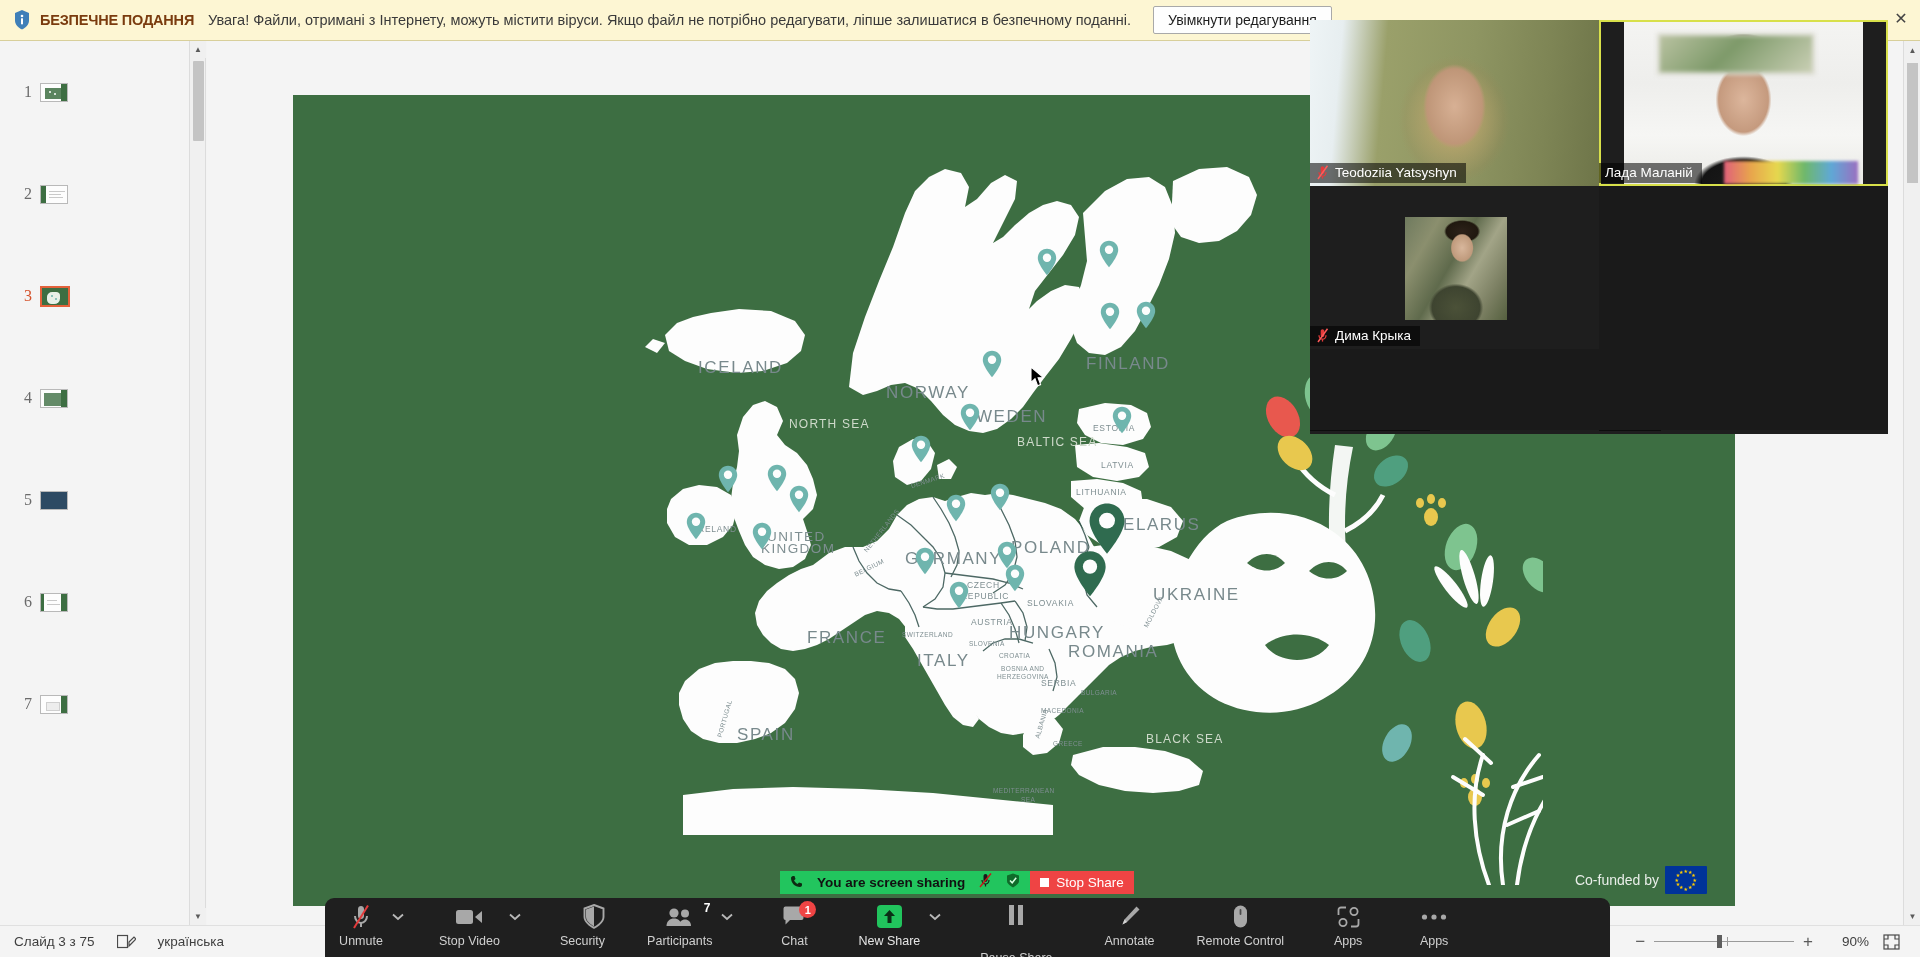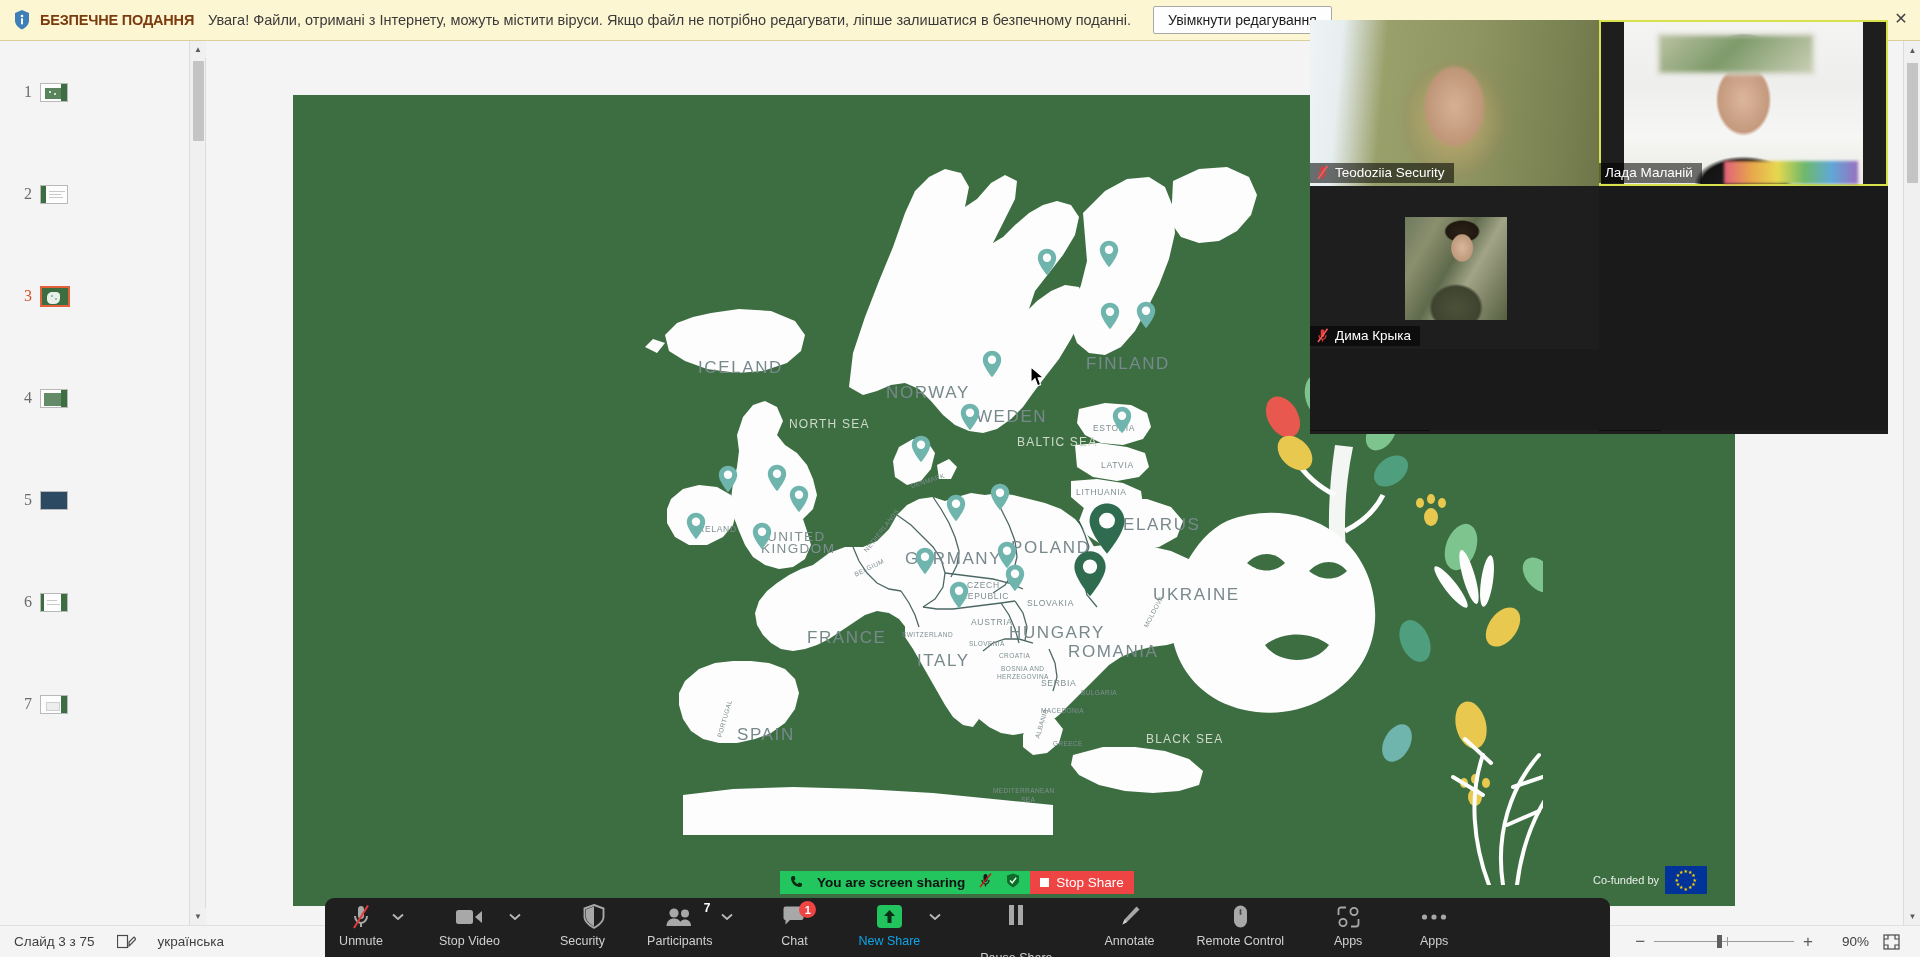--- a/index.html
+++ b/index.html
@@ -127,21 +127,21 @@
   .mlabel.big { font-size:17px; letter-spacing:1.6px; color:#78898c;}
   .mlabel.sea { font-size:12px; letter-spacing:1.2px; color:#cfdacb; }
   .mlabel.tiny { font-size:8.5px; letter-spacing:0.7px; }
   .mlabel.xtiny { font-size:6.5px; letter-spacing:0.4px; }
 
   .pin { position:absolute; }
   .eu-logo {
     position:absolute; right:28px; bottom:12px;
     display:flex; align-items:center; gap:6px;
   }
-  .eu-logo .txt { font-size:11px; color:#e9eee9; }
+  .eu-logo .txt { font-size:14px; color:#e9eee9; }
   .eu-flag {
     width:42px; height:28px; background:#003399;
     position:relative; border-radius:1px;
   }
   .eu-star { position:absolute; color:#ffcc00; font-size:5px; line-height:5px; }
 
   
   .mscroll {
     position:absolute; right:0; top:41px; width:17px; height:884px;
     background:#f0f0f0; border-left:1px solid #dcdcdc;
@@ -211,21 +211,21 @@
   .zt-ico { height:27px; display:flex;align-items:center;justify-content:center; }
   .zt-lbl {
     font-size:12.5px; color:#d0d0d0; margin-top:4px; white-space:nowrap;
   }
   .zt-group { display:flex; align-items:flex-start; position:relative; }
   .zt-caret {
     display:flex;align-items:center;justify-content:center;
     height:27px; width:18px; cursor:pointer; margin-top:0px;
     align-self:flex-start;
   }
-  .zt-green .zt-lbl { color:#0ea5e9;text-align:right; }
+  .zt-green .zt-lbl { color:#e5e5e5;text-align:right; }
   .zt-badge {
     position:absolute; top:-2px; right:6px;
     background:#ef4444; color:#fff; font-size:11px; font-weight:bold;
     min-width:17px; height:17px; border-radius:9px;
     display:flex;align-items:center;justify-content:center;
     padding:0 4px;
   }
   .zt-count {
     position:absolute; top:-2px; right:8px;
     color:#fff; font-size:12px; font-weight:bold;
@@ -928,21 +928,21 @@
       <span class="ph-teo"></span>
       <span class="vtile-name">
         <span class="mic-off">
           <svg width="13" height="15" viewBox="0 0 13 15">
             <path d="M6.5 1.2 C5.5 1.2 4.7 2 4.7 3 L4.7 7.2 C4.7 8.2 5.5 9 6.5 9 C7.5 9 8.3 8.2 8.3 7.2 L8.3 3 C8.3 2 7.5 1.2 6.5 1.2 Z" fill="#e33b3b"></path>
             <path d="M3 7.2 C3 9.4 4.6 11.2 6.5 11.2 C8.4 11.2 10 9.4 10 7.2" fill="none" stroke="#e33b3b" stroke-width="1.3"></path>
             <line x1="6.5" y1="11.2" x2="6.5" y2="13.6" stroke="#e33b3b" stroke-width="1.3"></line>
             <line x1="2" y1="14" x2="11.5" y2="0.8" stroke="#ff5a5a" stroke-width="1.5"></line>
           </svg>
         </span>
-        <span class="nm">Teodoziia Security</span>
+        <span class="nm">Teodoziia Yatsyshyn</span>
       </span>
     </div>
 
     <div class="vtile active">
       <span class="ph-lada">
         <span class="frame"></span>
           <span class="colorbar"></span>
       </span>
       <span class="vtile-name">
         <span class="nm">Лада Маланій</span>

